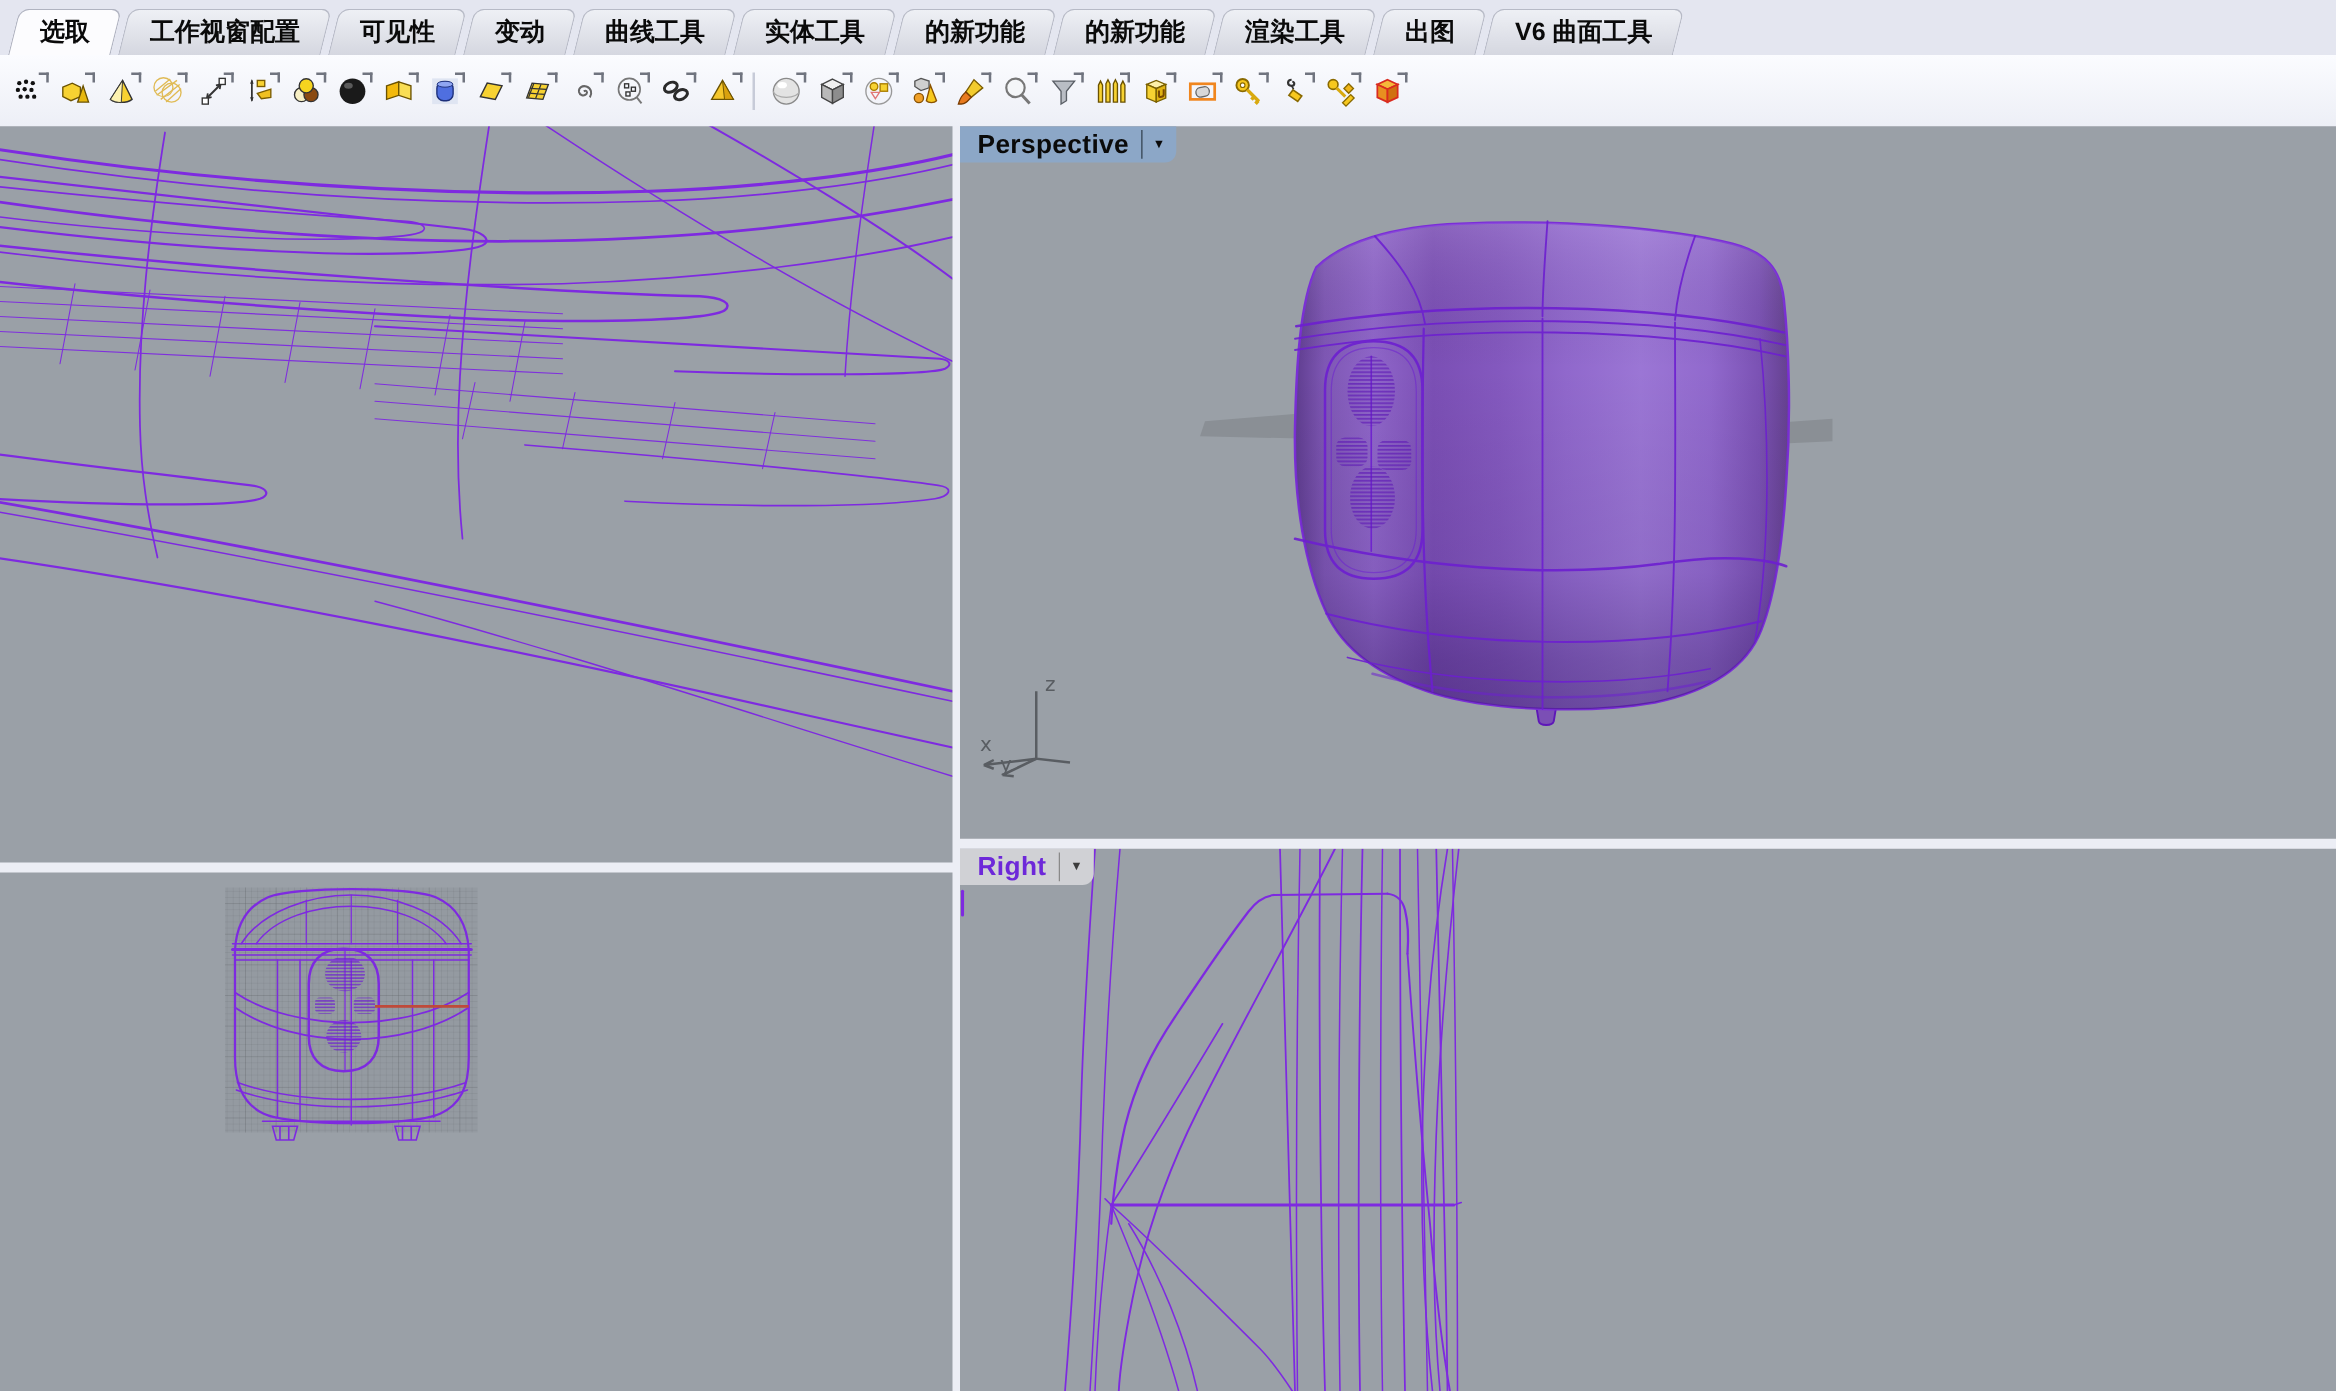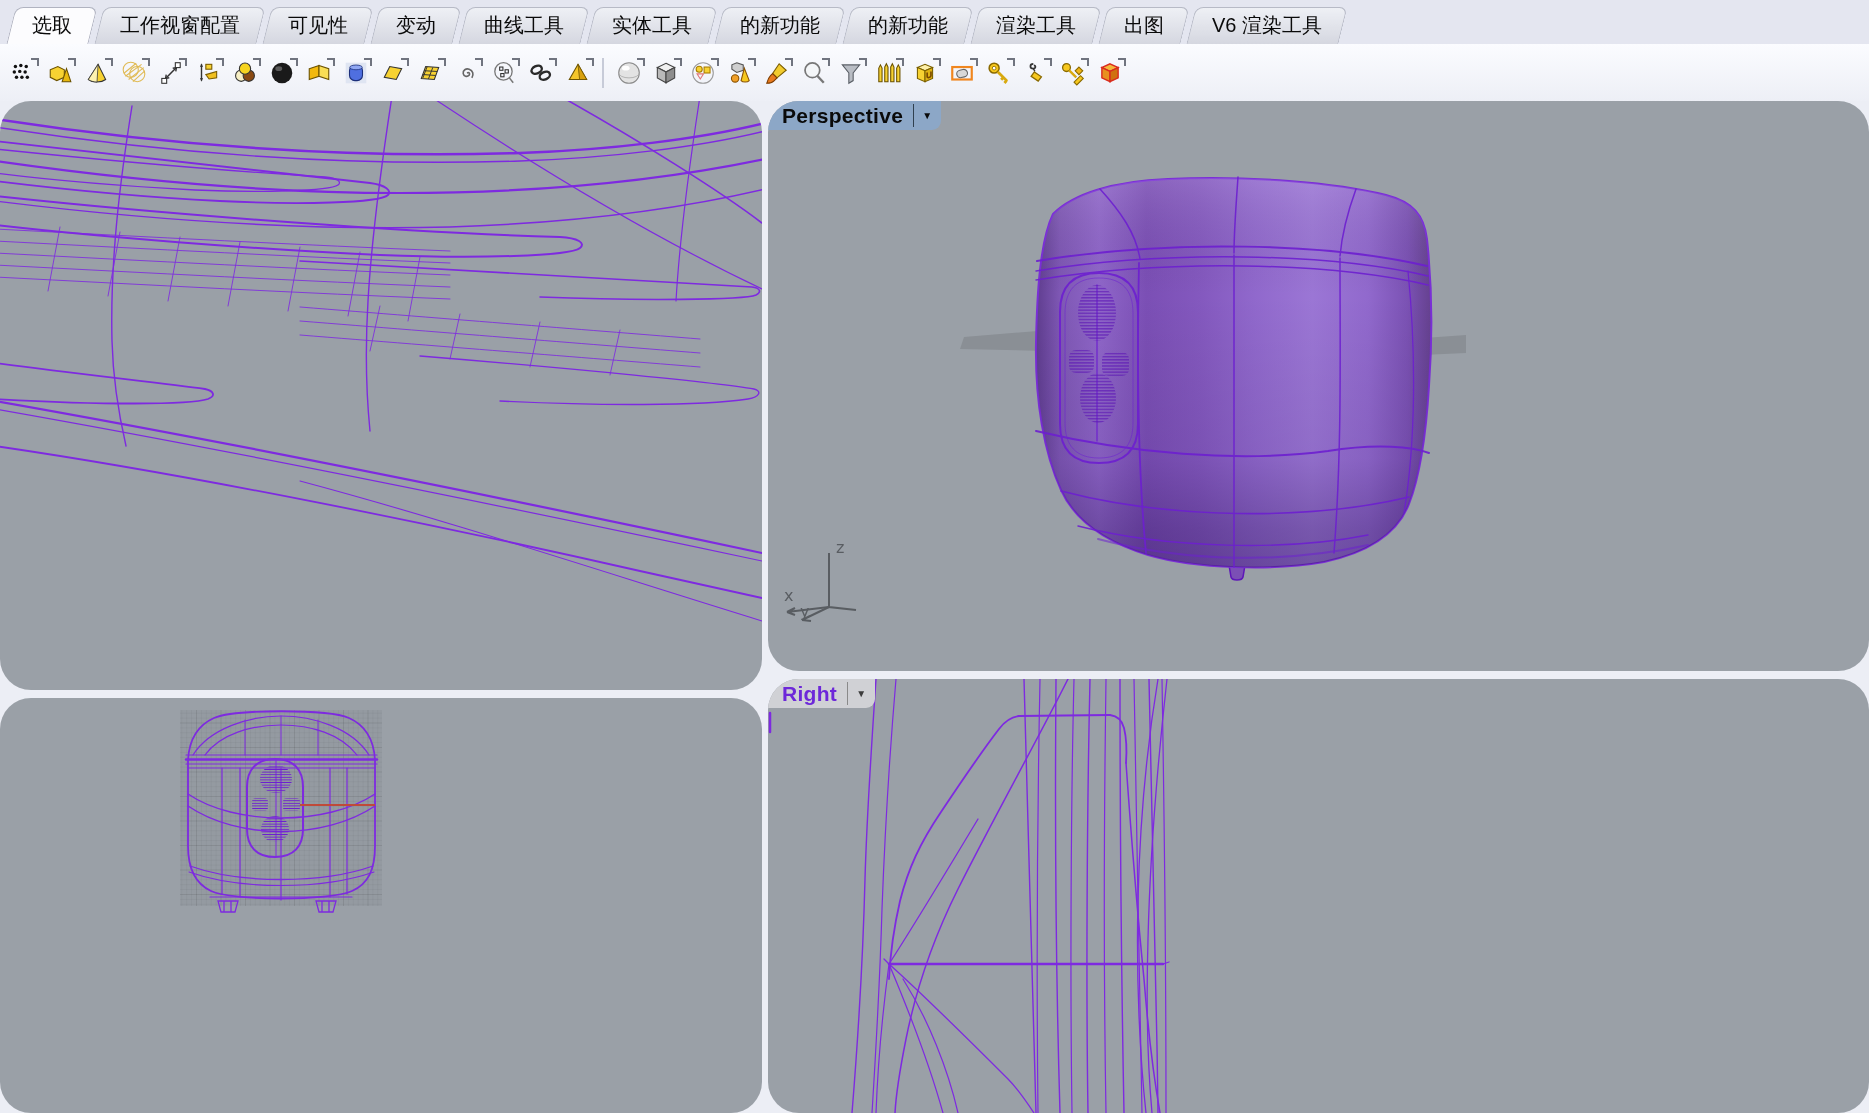--- a/index.html
+++ b/index.html
@@ -3,31 +3,31 @@
 <meta charset="utf-8">
 <style>
   html,body{margin:0;padding:0;background:#eceef5;font-family:"Liberation Sans", sans-serif;}
   .stage{position:relative;width:1869px;height:1113px;overflow:hidden;background:#eceef5;}
 
   
   .tabbar{position:absolute;left:0;top:0;width:1869px;height:44px;background:#e4e6f0;display:flex;align-items:flex-end;padding-left:8px;box-sizing:border-box;}
   .tab{position:relative;height:37px;margin:0 3px;padding:0 21px;display:flex;align-items:center;cursor:default;}
   .tab::before{content:"";position:absolute;inset:0;background:linear-gradient(#eef0f5,#d5d7e0);border:1px solid #b7bac6;border-bottom:none;border-radius:8px 8px 0 0;transform:skewX(-14deg);}
   .tab.active::before{background:#fcfcfe;border-color:#b0b3c0;}
-  .tab .tlabel{position:relative;z-index:1;font-size:20px;font-weight:400;color:#0a0a0a;white-space:nowrap;}
+  .tab .tlabel{position:relative;z-index:1;font-size:20px;font-weight:700;color:#0a0a0a;white-space:nowrap;}
 
   
   .toolbar{position:absolute;left:0;top:44px;width:1869px;height:57px;background:linear-gradient(#fbfcff,#edeff6);display:flex;align-items:center;padding-left:4px;box-sizing:border-box;}
   .ic{width:37px;height:34px;position:relative;display:flex;align-items:center;justify-content:center;}
   .ic::after{content:"";position:absolute;top:2px;right:2px;width:6px;height:6px;border-top:2px solid #70747f;border-right:2px solid #70747f;}
   .ic svg{width:26px;height:26px;}
   .tsep{width:2px;height:30px;background:#c7cbd8;margin:0 6px;}
 
   
-  .vp{position:absolute;background:var(--viewport_bg,#9aa0a7);overflow:hidden;border-radius:31px;}
+  .vp{position:absolute;background:var(--viewport_bg,#9aa0a7);overflow:hidden;}
   .vp-tl{left:0;top:101px;width:762px;height:589px;}
   .vp-p {left:768px;top:101px;width:1101px;height:570px;}
   .vp-bl{left:0;top:698px;width:762px;height:415px;}
   .vp-r {left:768px;top:679px;width:1101px;height:434px;}
   .vp svg{position:absolute;left:0;top:0;}
 
   .vplabel{position:absolute;left:0;top:0;z-index:5;height:29px;display:flex;align-items:center;padding:0 6px 0 14px;border-radius:0 0 9px 0;cursor:pointer;}
   .vplabel .vtext{font-size:21px;font-weight:bold;letter-spacing:.3px;}
   .vplabel .vsep{width:1px;height:23px;margin:0 5px 0 10px;}
   .vplabel .varr{font-size:10px;line-height:1;padding:0 3px;}
@@ -73,21 +73,21 @@
     <div class="tab">
         <span class="tlabel">的新功能</span>
       </div>
     <div class="tab">
         <span class="tlabel">渲染工具</span>
       </div>
     <div class="tab">
         <span class="tlabel">出图</span>
       </div>
     <div class="tab">
-        <span class="tlabel">V6 渲染工具</span>
+        <span class="tlabel">V6 曲面工具</span>
       </div>
   </div>
 
   <div class="toolbar">
     <div class="ic" title="selection-dots">
         <svg viewBox="0 0 24 24">
           <g fill="#111">
             <circle cx="5" cy="6" r="1.6"></circle>
             <circle cx="10" cy="5" r="1.6"></circle>
             <circle cx="15" cy="6" r="1.6"></circle>

